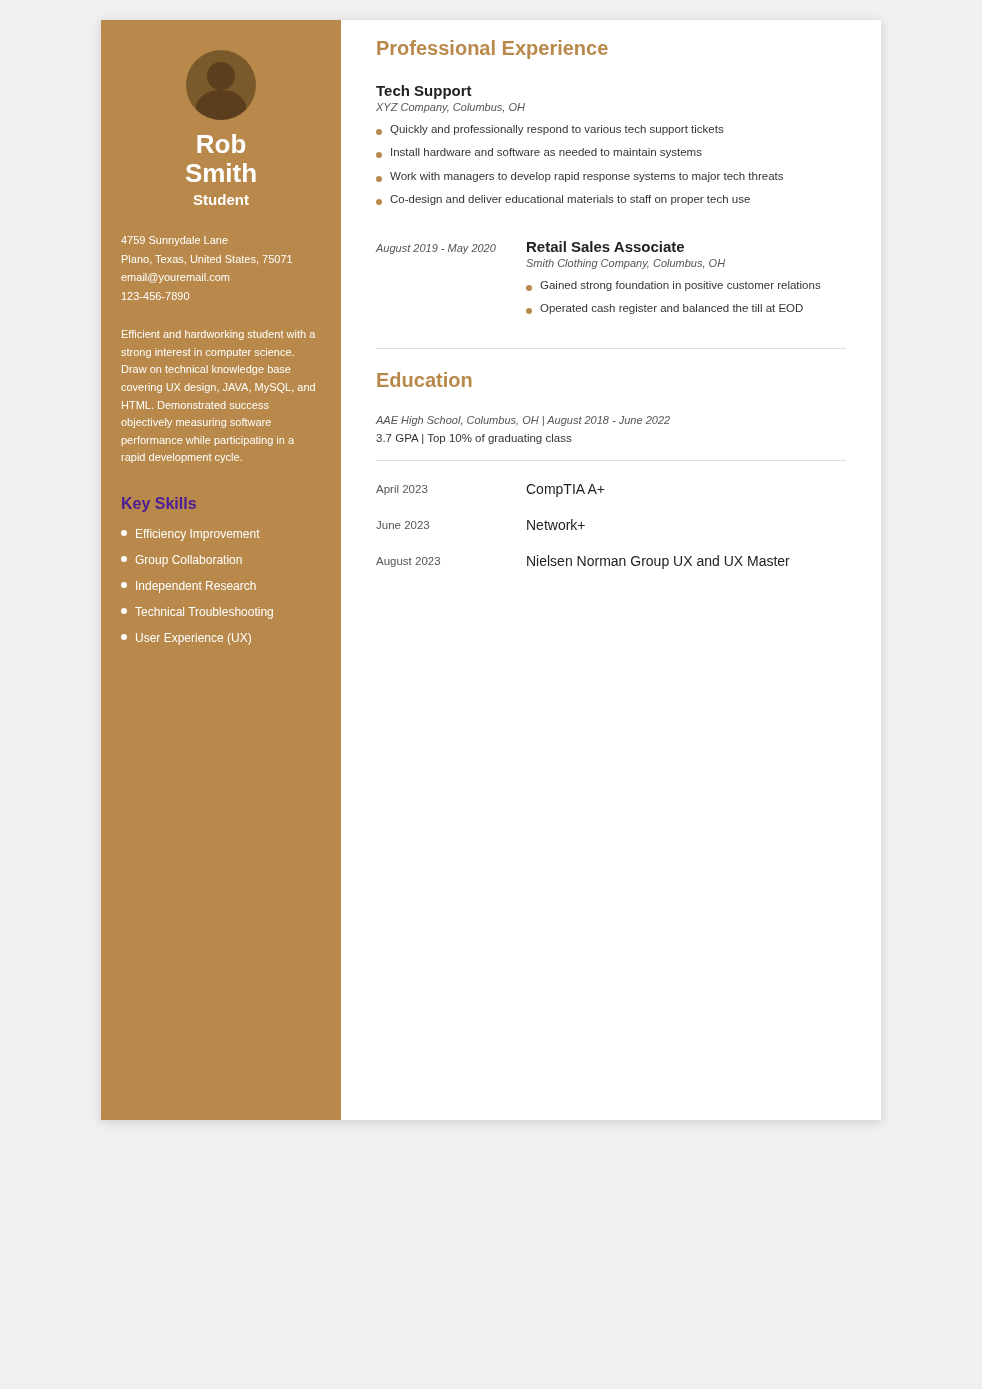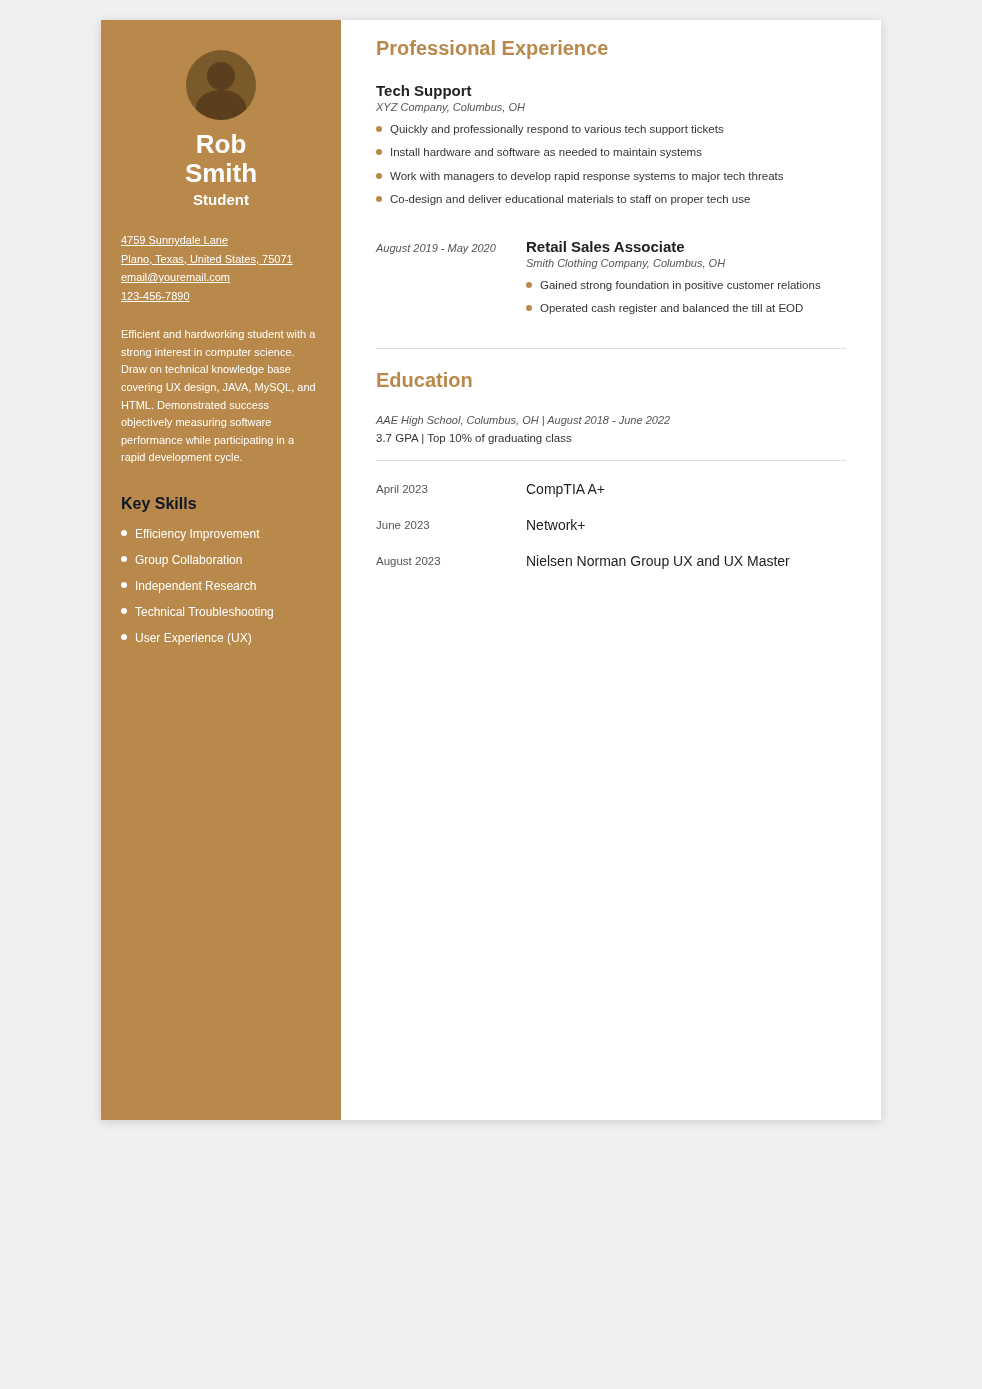--- a/index.html
+++ b/index.html
@@ -82,37 +82,36 @@
       text-align: center;
     }
     .contact-section {
       margin-bottom: 20px;
     }
     .contact-item {
       font-size: 11px;
       color: #fff;
       margin-bottom: 2px;
       line-height: 1.5;
-      text-decoration: underline;
     }
     .bio-section {
       margin-bottom: 28px;
     }
     .bio-text {
       font-size: 11px;
       color: #fff;
       line-height: 1.6;
     }
     .skills-section {
       margin-top: 0;
     }
     .section-title-sidebar {
       font-size: 16px;
       font-weight: bold;
-      color: #0f172a;
+      color: #4c1d95;
       margin-bottom: 12px;
     }
     .skill-item {
       display: flex;
       align-items: flex-start;
       gap: 8px;
       margin-bottom: 8px;
     }
     .bullet-dot {
       width: 6px;
@@ -168,21 +167,21 @@
       font-style: italic;
       color: #555;
       margin-bottom: 8px;
     }
     .duty-list {
       list-style: none;
       padding: 0;
     }
     .duty-list li {
       display: flex;
-      align-items: flex-start;
+      align-items: center;
       gap: 8px;
       margin-bottom: 6px;
       font-size: 11.5px;
       color: #333;
       line-height: 1.5;
     }
     .bullet-main {
       width: 6px;
       height: 6px;
       background: #b8894a;

